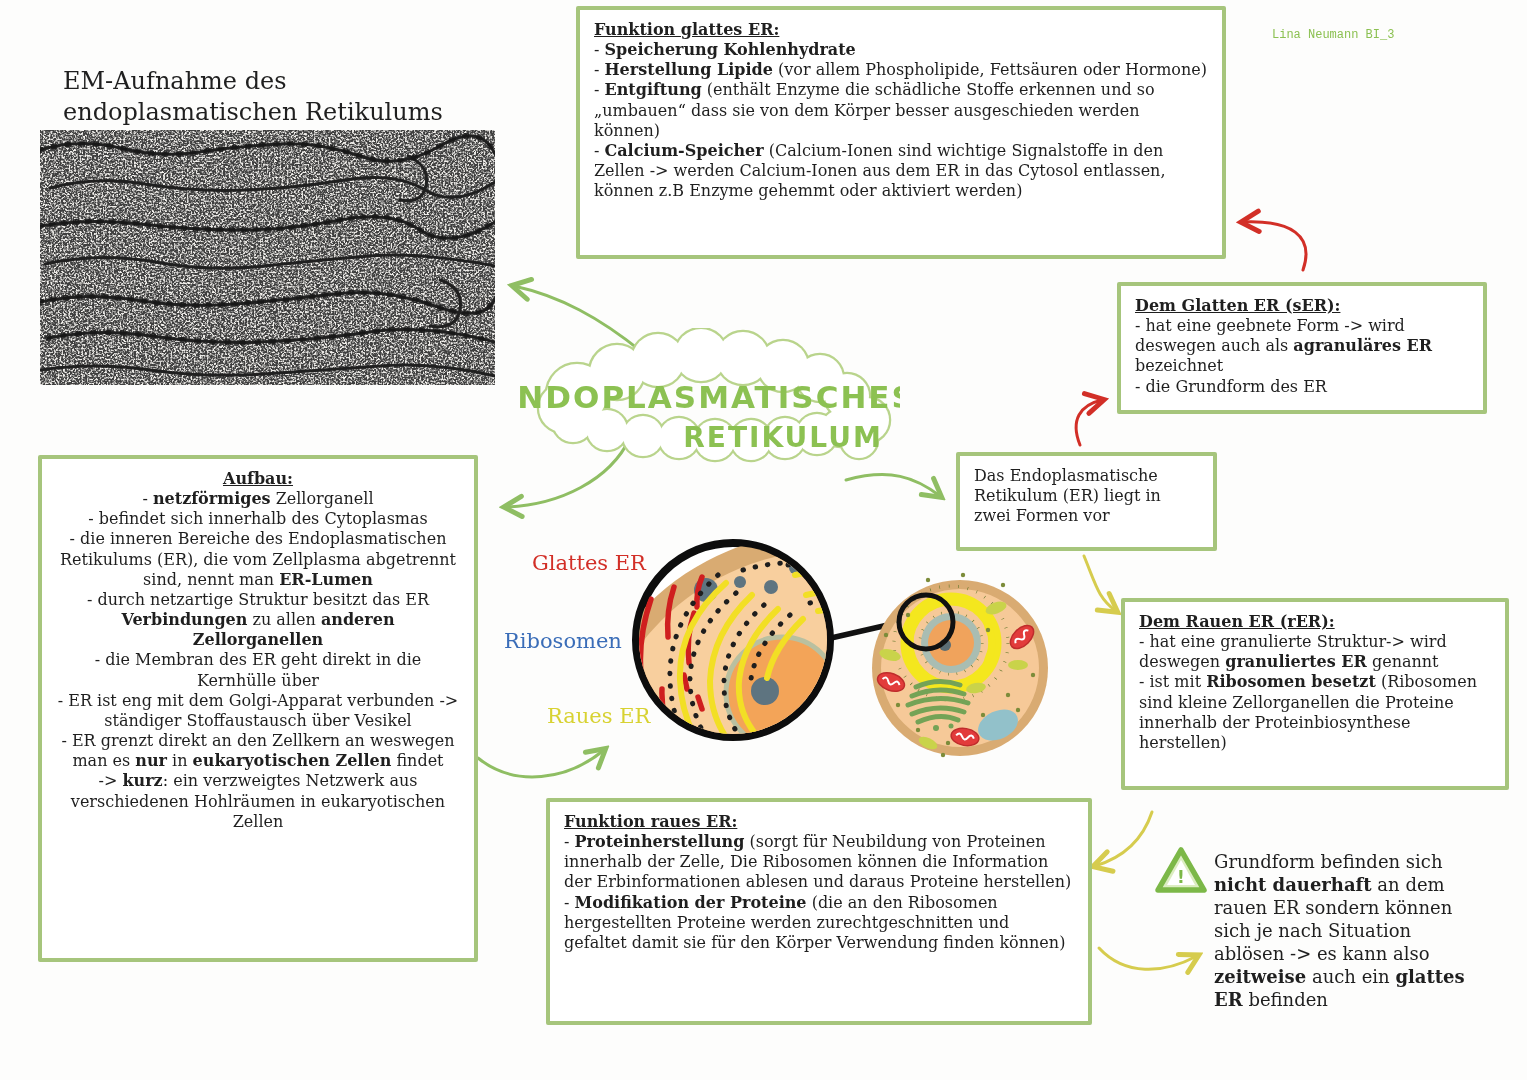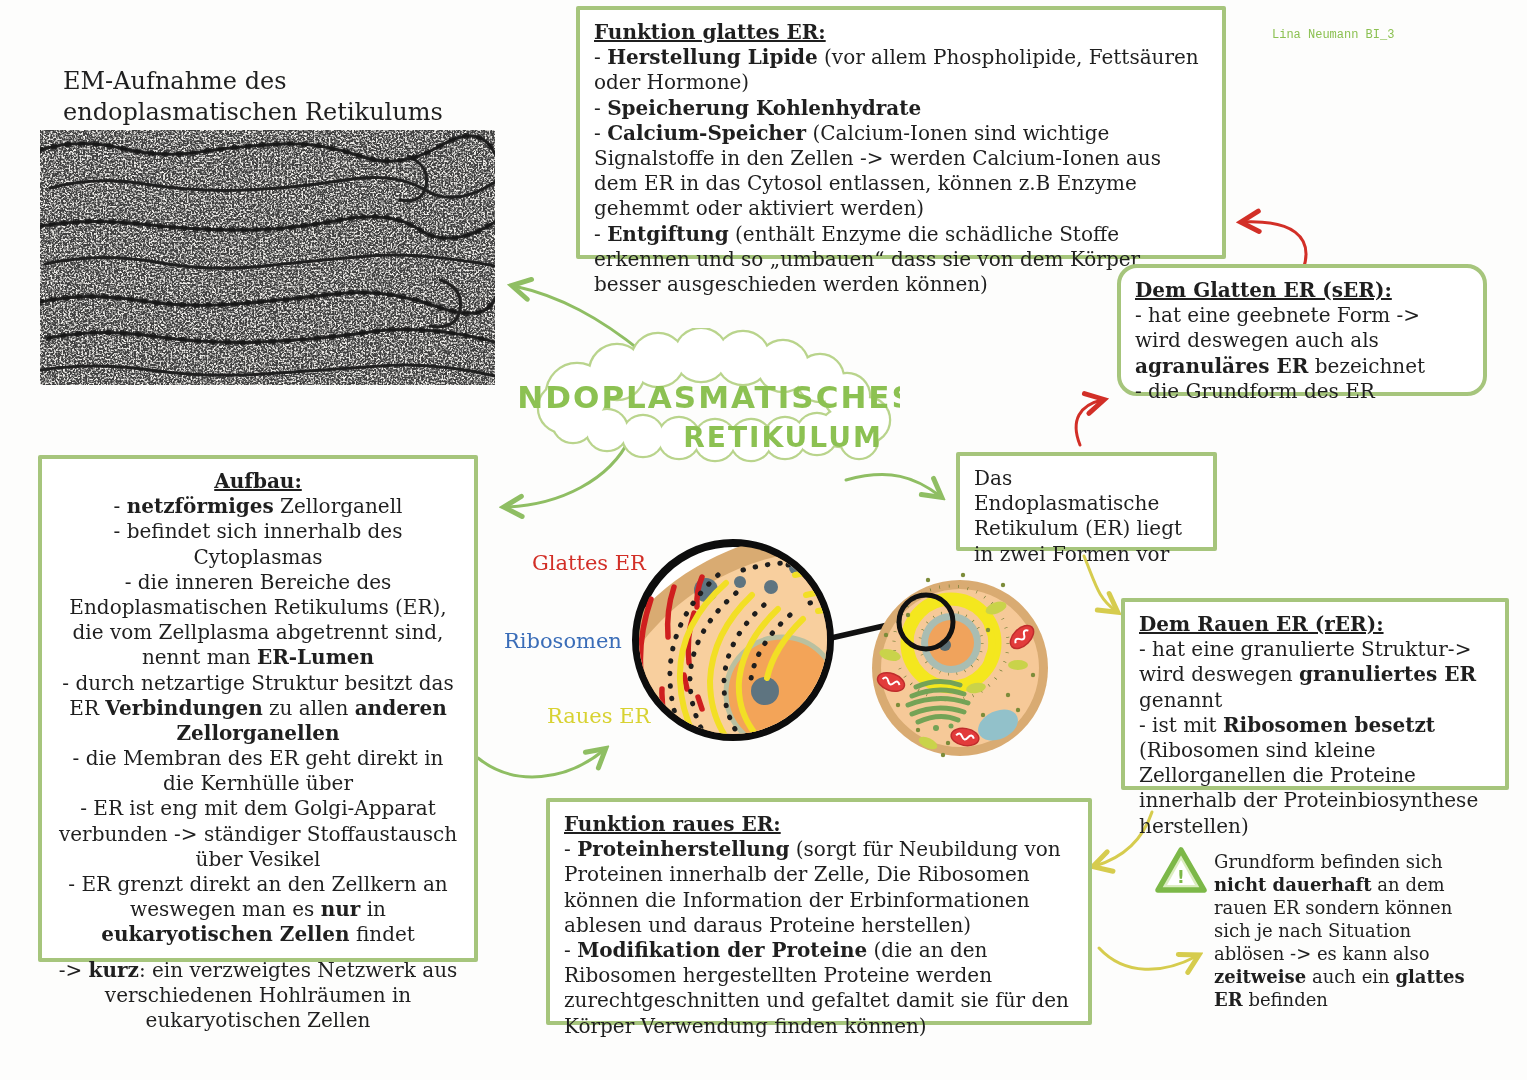--- a/index.html
+++ b/index.html
@@ -1,23 +1,23 @@
 <!DOCTYPE html>
 <html style="--box_border: #a6c57c; --text: #1f1f1f; --green: #8cc152; --cloud: #b9d48c; --red: #d22f27; --blue: #3a6db8; --yellow_label: #d8d232; --arrow_green: #8fbe63; --arrow_yellow: #d6cc4e; --cell_membrane: #d9ab72; --cytoplasm: #f8cf9e; --nucleus: #f3a458; --nucleolus: #5e7480; --rough_er_yellow: #f2df25; --smooth_er_red: #cf1f1f; --golgi_green: #74a356; --mitochondria_red: #e23b3b; --vacuole_teal: #92c1ca;"><head>
 <meta charset="utf-8">
 <style>
   html,body{margin:0;padding:0;background:#e8e8e8;}
   #page{position:relative;width:1527px;height:1080px;background:#fdfdfc;overflow:hidden;
         font-family:"DejaVu Serif", serif;color:var(--text,#1f1f1f);}
   .abs{position:absolute;}
   .box{position:absolute;background:#fff;border:4px solid var(--box_border,#a6c57c);
-       border-radius:2px;padding:10px 14px;font-size:20px;line-height:1.26;z-index:3;}
+       border-radius:2px;padding:10px 14px;font-size:16px;line-height:1.26;z-index:3;}
   .box-title{font-weight:bold;text-decoration:underline;}
   .para{margin:0;}
-  .para.gap{margin-top:10px;}
+  .para.gap{}
   .para b{font-weight:bold;}
   #overlay-arrows{position:absolute;left:0;top:0;z-index:1;pointer-events:none;}
   .arrow{fill:none;stroke-width:3;stroke-linecap:round;}
   .ar-g{stroke:var(--arrow_green,#8fbe63);}
   .ar-r{stroke:var(--red,#d22f27);}
   .ar-y{stroke:var(--arrow_yellow,#d6cc4e);}
   .diagram-label{position:absolute;z-index:4;font-size:21px;}
   #glattes-label{color:var(--red,#d22f27);}
   #ribosomen-label{color:var(--blue,#3a6db8);margin-top:8px;}
   #raues-label{color:var(--yellow_label,#ddd435);}
@@ -88,28 +88,28 @@
       <path d="M0,172 Q45,162 95,170 T195,174 T295,164 T395,176 T455,168" stroke-dasharray="1 12"></path>
       <path d="M8,208 Q60,198 112,206 T220,212 T330,202 T455,212" stroke-dasharray="1 14"></path>
     </g>
   </svg>
 
   <div id="author">Lina Neumann BI_3</div>
 
   <div class="box" style="left:576px;top:6px;width:614px;height:225px;">
     <div class="box-title">Funktion glattes ER:</div>
     <div>
+        <div class="para"><span>- </span><b>Speicherung Kohlenhydrate</b></div>
         <div class="para"><span>- </span><b>Herstellung Lipide</b><span> (vor allem Phospholipide, Fettsäuren oder Hormone)</span></div>
-        <div class="para"><span>- </span><b>Speicherung Kohlenhydrate</b></div>
+        <div class="para"><span>- </span><b>Entgiftung</b><span> (enthält Enzyme die schädliche Stoffe erkennen und so „umbauen“ dass sie von dem Körper besser ausgeschieden werden können)</span></div>
         <div class="para"><span>- </span><b>Calcium-Speicher</b><span> (Calcium-Ionen sind wichtige Signalstoffe in den Zellen -&gt; werden Calcium-Ionen aus dem ER in das Cytosol entlassen, können z.B Enzyme gehemmt oder aktiviert werden)</span></div>
-        <div class="para"><span>- </span><b>Entgiftung</b><span> (enthält Enzyme die schädliche Stoffe erkennen und so „umbauen“ dass sie von dem Körper besser ausgeschieden werden können)</span></div>
-      </div>
-  </div>
-
-  <div class="box" style="left:1117px;top:264px;width:334px;height:104px;border-radius:20px;">
+      </div>
+  </div>
+
+  <div class="box" style="left:1117px;top:282px;width:334px;height:104px;">
     <div class="box-title">Dem Glatten ER (sER):</div>
     <div>
         <div class="para"><span>- hat eine geebnete Form -&gt; wird deswegen auch als </span><b>agranuläres ER</b><span> bezeichnet</span></div>
         <div class="para"><span>- die Grundform des ER</span></div>
       </div>
   </div>
 
   <svg class="abs" style="left:515px;top:328px;z-index:2;" width="385" height="135" viewBox="0 0 385 135">
     <g fill="#ffffff" stroke="#b9d48c" stroke-width="4.5">
       <circle cx="48" cy="80" r="24"></circle>

